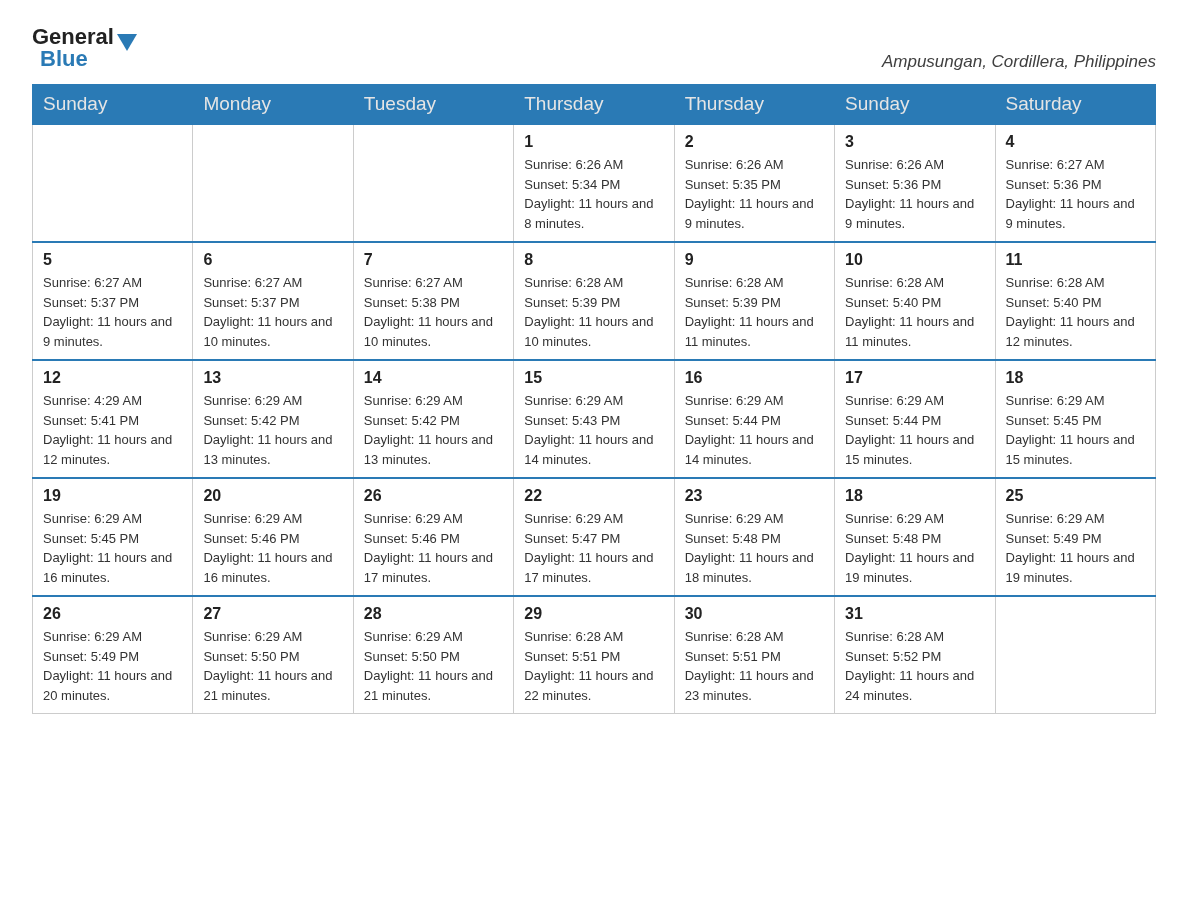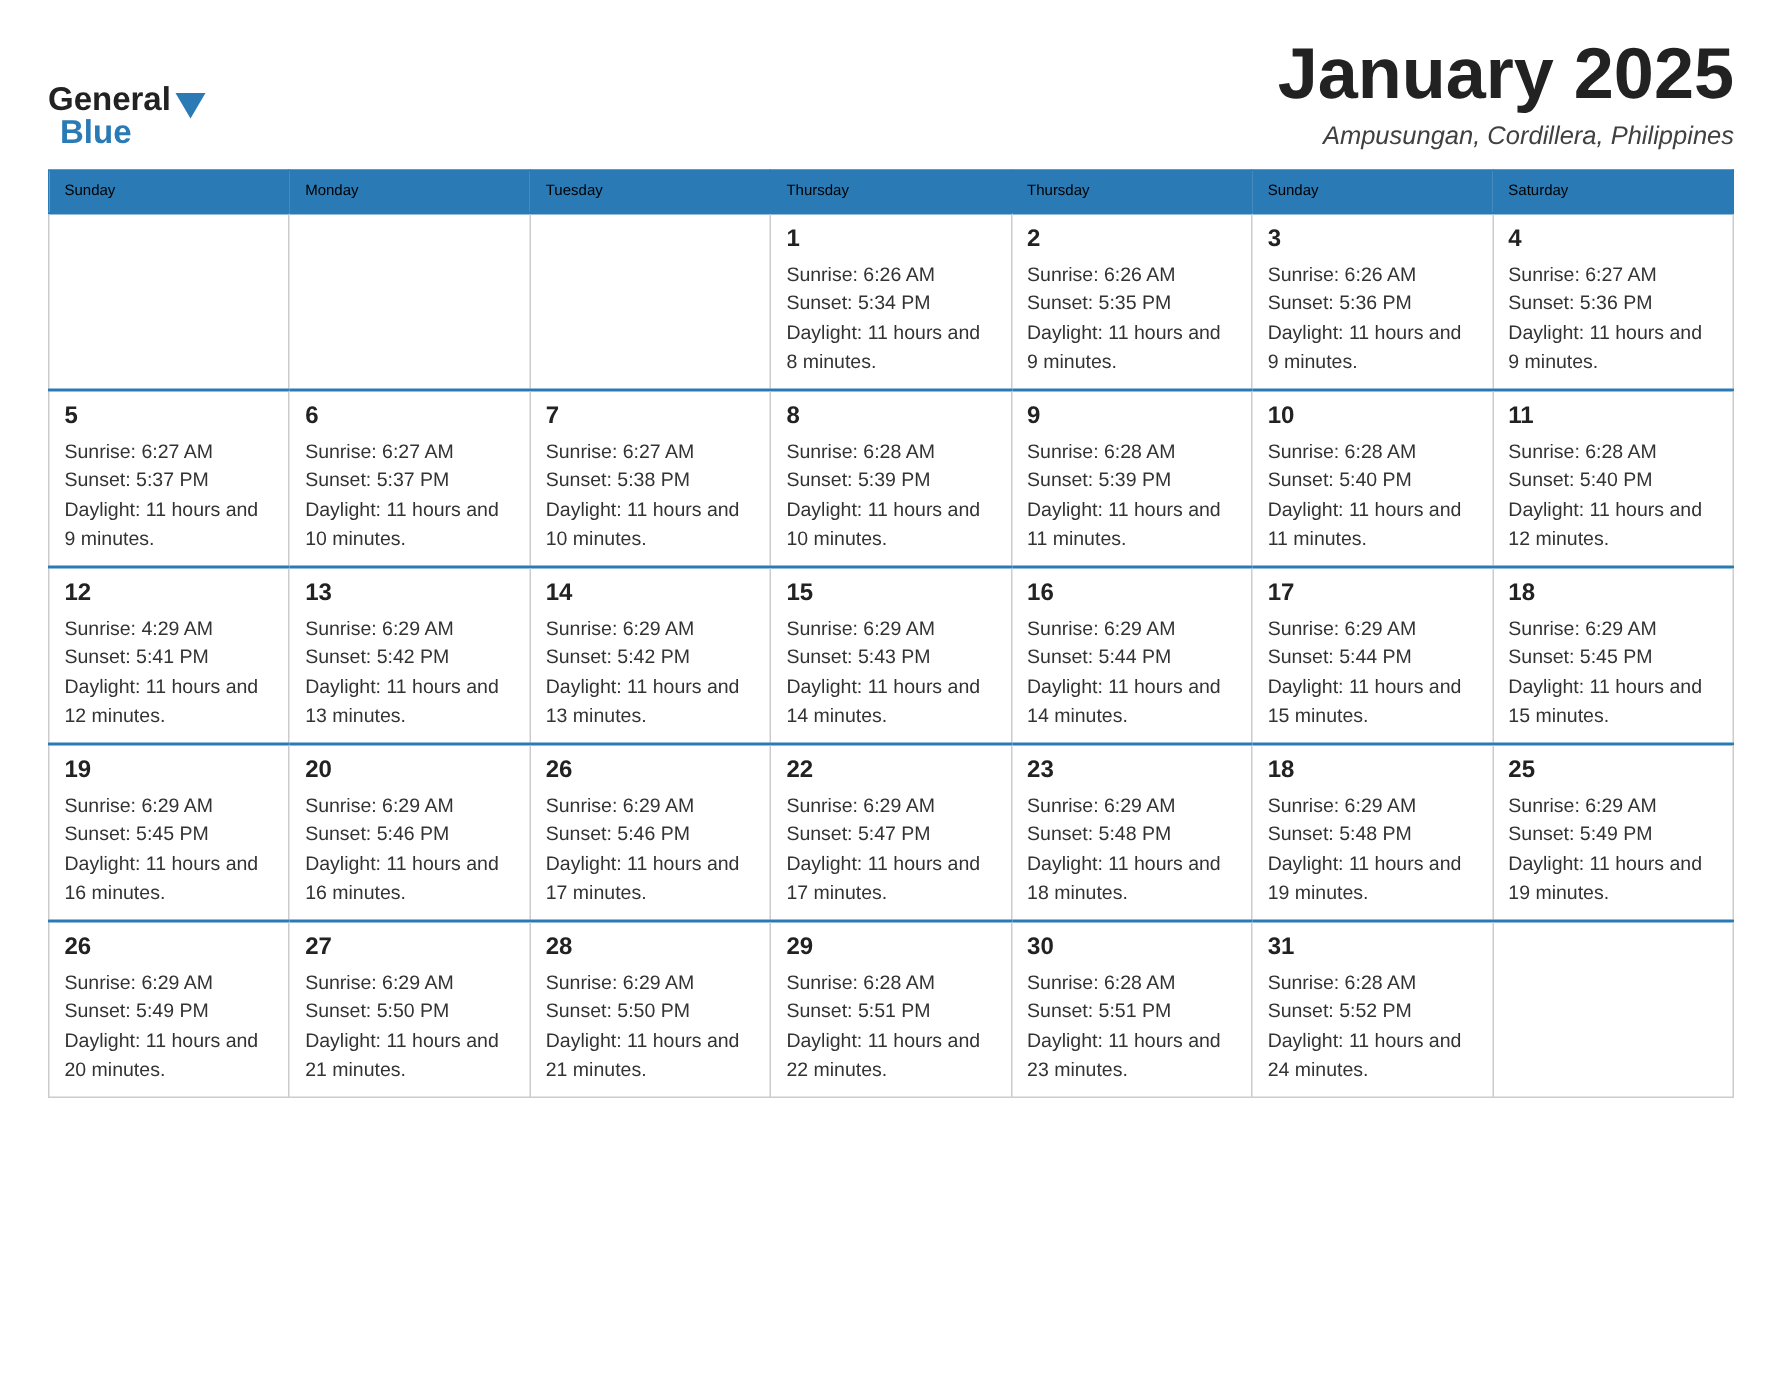--- a/index.html
+++ b/index.html
@@ -37,22 +37,22 @@
       margin-top: 4px;
       font-style: italic;
     }
     table {
       width: 100%;
       border-collapse: collapse;
       table-layout: fixed;
     }
     thead tr th {
       background: #2a7ab5;
-      color: #000000;
-      font-size: 10px;
+      color: #e5e5e5;
+      font-size: 19px;
       font-weight: normal;
       padding: 8px 10px;
       text-align: left;
       border: 1px solid #2a7ab5;
     }
     tbody tr td {
       vertical-align: top;
       padding: 8px 10px;
       border: 1px solid #ccc;
       border-top: 2px solid #2a7ab5;
@@ -106,21 +106,20 @@
 
 <div class="header">
   <div class="logo-wrap">
     <div class="logo-line1">
       <span class="logo-text-general">General</span>
       <span class="logo-triangle"></span>
     </div>
     <div class="logo-line2">Blue</div>
   </div>
   <div class="title-block">
-    <h1>January 2025</h1>
     <div class="subtitle">Ampusungan, Cordillera, Philippines</div>
   </div>
 </div>
 
 <table>
   <thead>
     <tr>
     <th>Sunday</th>
         <th>Monday</th>
         <th>Tuesday</th>

